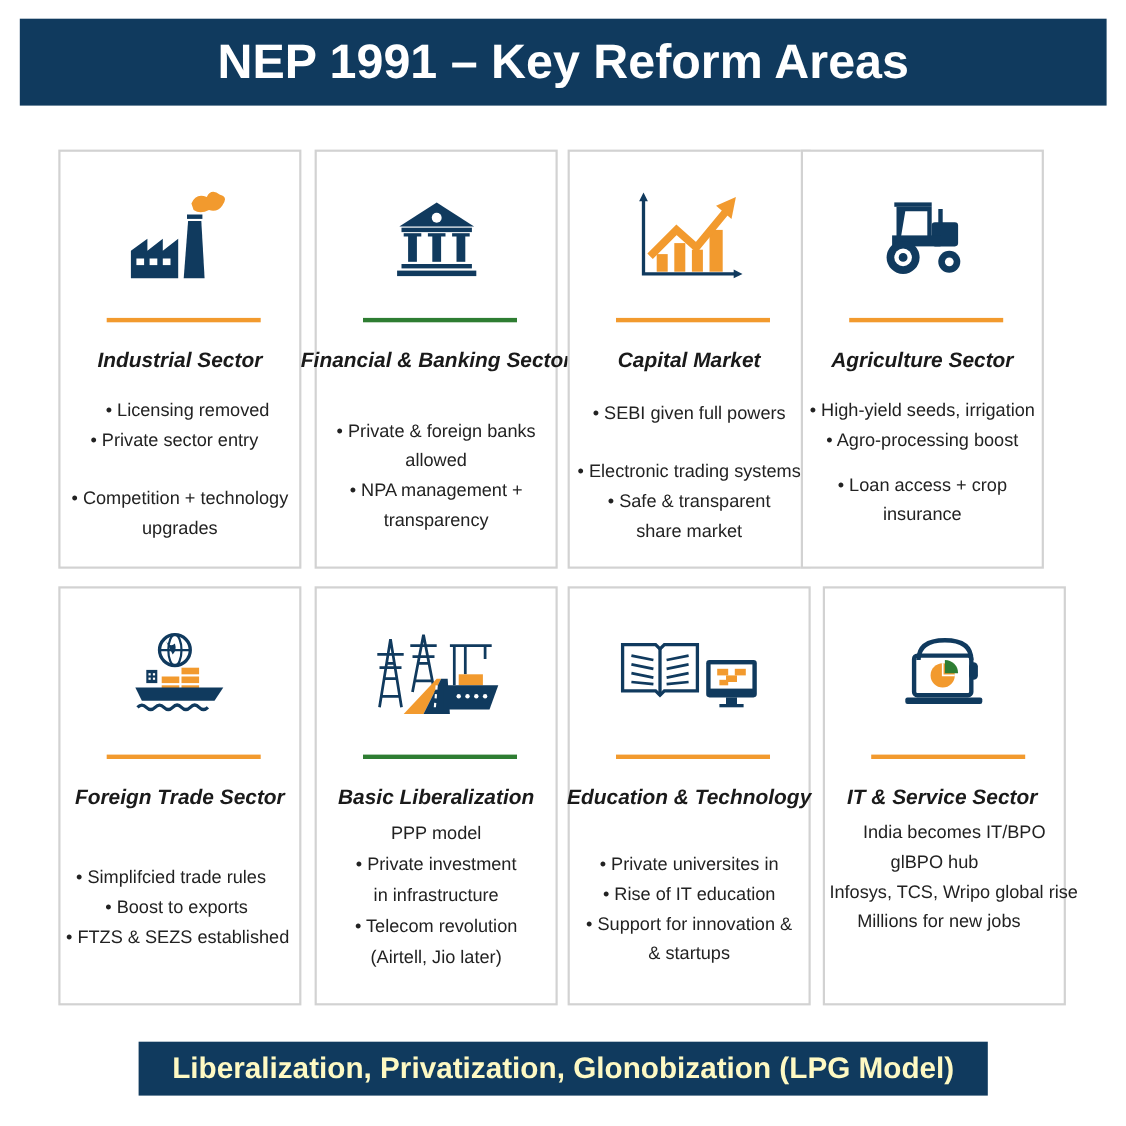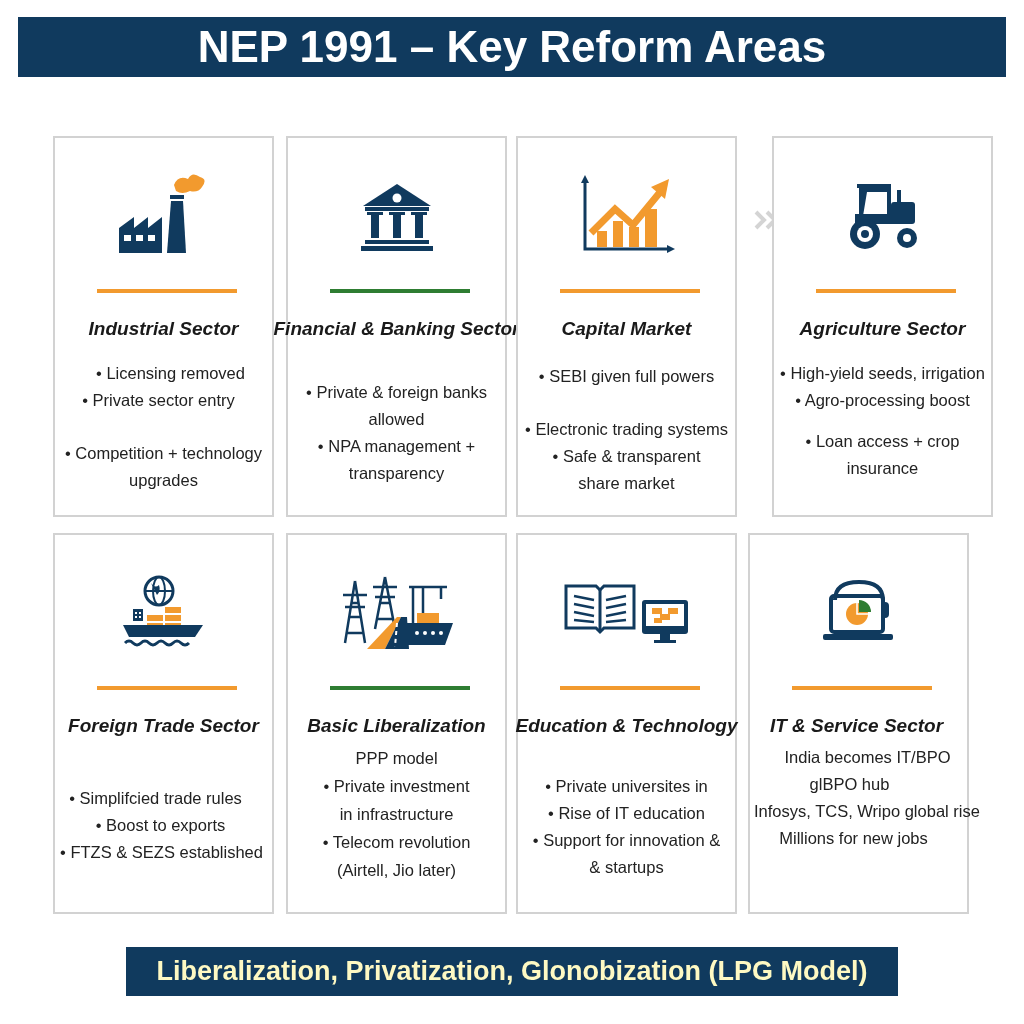--- a/index.html
+++ b/index.html
@@ -3,21 +3,21 @@
 <meta charset="utf-8">
 <style>
   html, body { margin:0; padding:0; }
   body {
     width:1024px; height:1024px; position:relative; overflow:hidden;
     background:#ffffff;
     font-family:"Liberation Sans", "DejaVu Sans", sans-serif;
     color:#1b1b1b;
   }
   .title-bar {
-    position:absolute; left:18px; top:17px; width:988px; height:60px;
+    position:absolute; left:18px; top:17px; width:988px; height:79px;
     background:#103a5e;
     display:flex; align-items:center; justify-content:center;
   }
   .title-bar h1 {
     margin:0; color:#ffffff; font-size:44px; font-weight:bold;
     letter-spacing:0px; font-family:"Liberation Sans", sans-serif;
   }
   .card {
     position:absolute; width:221px; height:381px;
     border:2px solid #d2d2d2; background:#ffffff; box-sizing:border-box;
@@ -142,21 +142,21 @@
     <div>• Safe &amp; transparent</div>
     <div>share market</div>
   </div>
 </div>
 
 <svg class="arrow-sep" style="left:750px; top:210px;" viewBox="0 0 34 20">
   <path d="M6 2 L14 10 L6 18" fill="none" stroke="#d4d4d4" stroke-width="4"></path>
   <path d="M17 2 L25 10 L17 18" fill="none" stroke="#d4d4d4" stroke-width="4"></path>
 </svg>
 
-<div class="card" style="left:772px; top:136px;">
+<div class="card" style="left:728px; top:136px;">
   <div class="icon-box">
     <svg width="80" height="75" viewBox="0 0 80 75">
       <rect x="14" y="6" width="34" height="4" fill="#103a5e"></rect>
       <path d="M16 10 L16 38 L20 38 L24 14 L44 14 L44 38 L48 38 L48 10 Z" fill="#103a5e"></path>
       <rect x="48" y="24" width="24" height="22" rx="3" fill="#103a5e"></rect>
       <rect x="54" y="12" width="4" height="14" fill="#103a5e"></rect>
       <rect x="12" y="36" width="44" height="10" fill="#103a5e"></rect>
       <circle cx="22" cy="56" r="15" fill="#103a5e"></circle>
       <circle cx="22" cy="56" r="8" fill="#fff"></circle>
       <circle cx="22" cy="56" r="4" fill="#103a5e"></circle>

